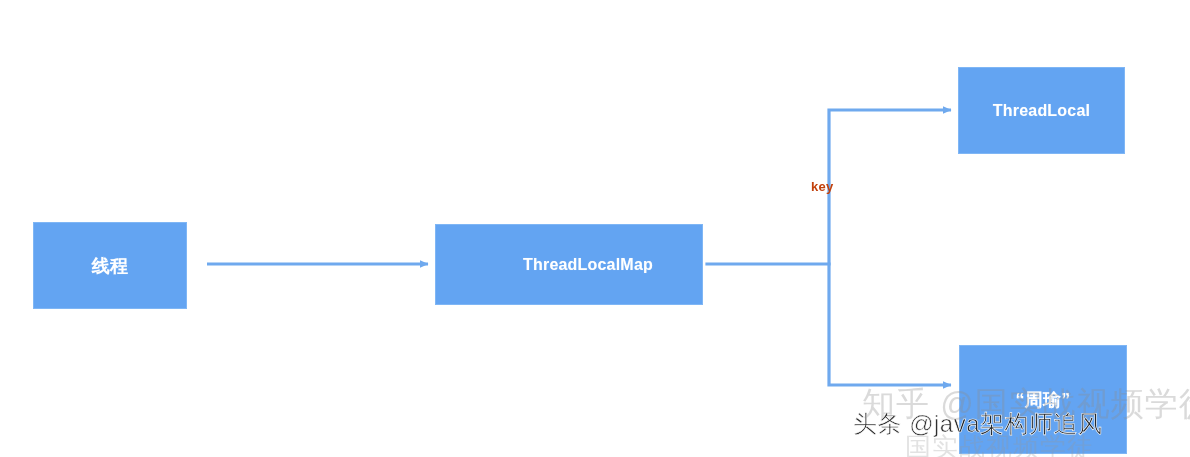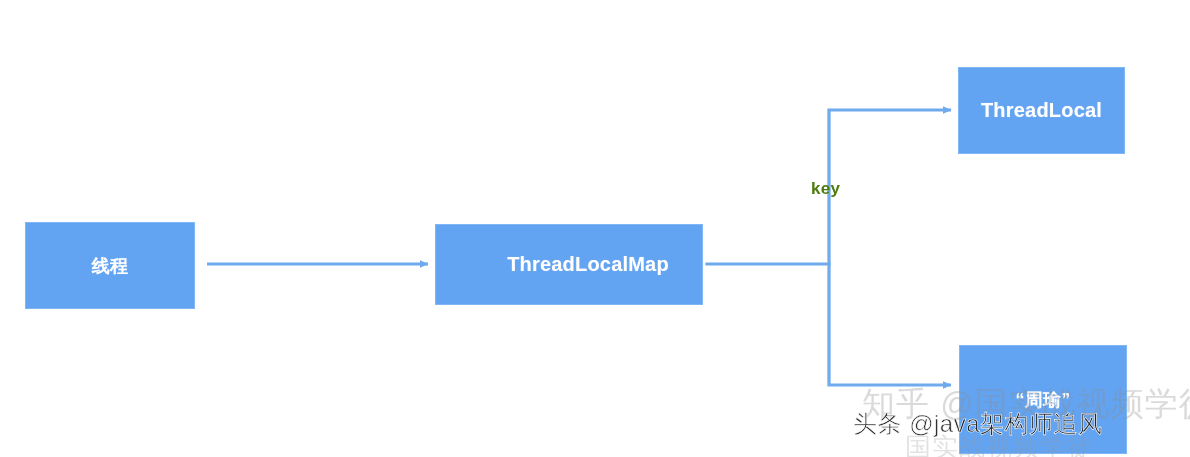--- a/index.html
+++ b/index.html
@@ -33,40 +33,40 @@
     border: 1px solid #7FB6F5;
   }
   .node-label {
     color: #FFFFFF;
     font-weight: bold;
     letter-spacing: 0.2px;
     text-align: center;
     white-space: nowrap;
     text-shadow: 0 0 1px rgba(255,255,255,0.35);
   }
-  .node-label.latin { font-size: 20px; }
+  .node-label.latin { font-size: 16px; }
   .node-label.cjk { font-size: 18px; }
 
   #node-thread {
-    left: 25px;  top: 222px;  width: 170px; height: 87px;
+    left: 33px;  top: 222px;  width: 154px; height: 87px;
   }
   #node-threadlocalmap {
     left: 435px; top: 224px; width: 268px; height: 81px; padding-left: 38px;
   }
   #node-threadlocal {
     left: 958px; top: 67px;  width: 167px; height: 87px;
   }
   #node-value {
     left: 959px; top: 345px; width: 168px; height: 109px;
   }
 
   .edge-label {
     position: absolute;
-    color: #4d7c0f;
-    font-size: 17px;
+    color: #c2410c;
+    font-size: 13px;
     font-weight: bold;
     white-space: nowrap;
     letter-spacing: 0.3px;
   }
   #edge-label-key {
     left: 811px;
     top: 179px;
   }
 
   .watermark {

